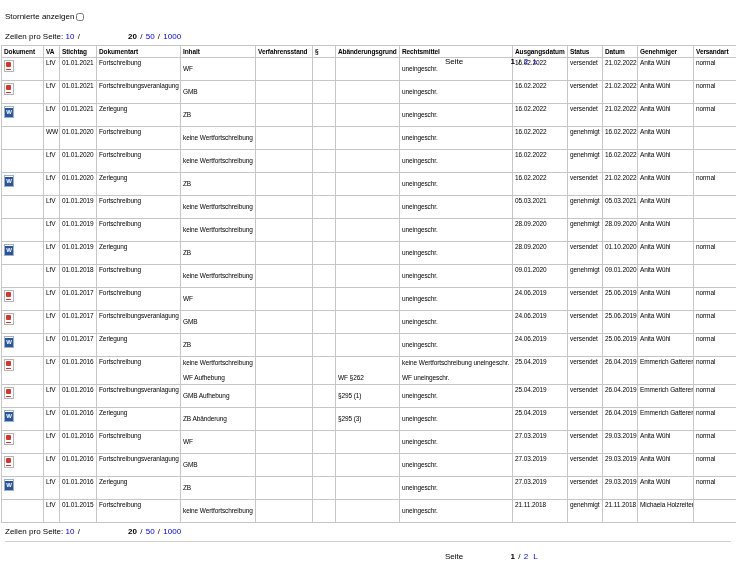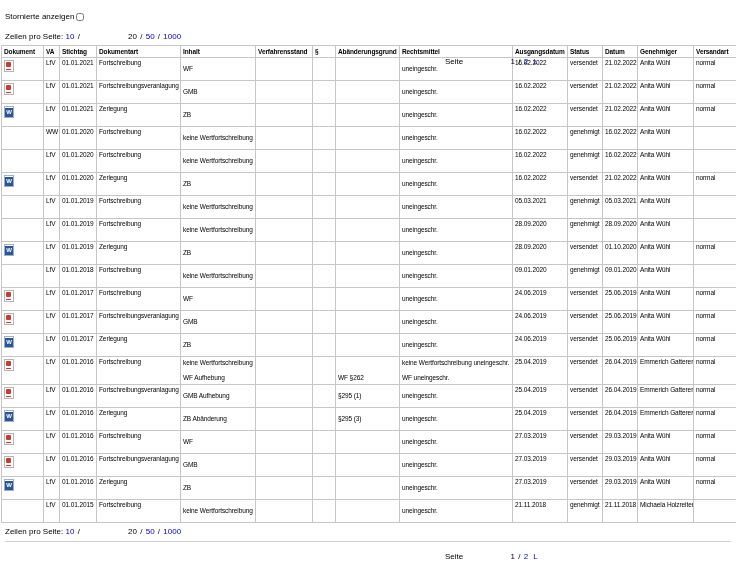--- a/index.html
+++ b/index.html
@@ -7,21 +7,21 @@
     width:736px; height:568px; overflow:hidden;
     font-family:"Liberation Sans", sans-serif; color:#000;
   }
   .app { padding:2px 1px 0 1px; }
   .title { font-size:12.5px; font-weight:bold; margin:5px 2px 0 4px; letter-spacing:0; }
   .cancel-row { margin:10px 4px 0 4px; font-size:8px; display:flex; align-items:flex-end; }
   .cancel-row input { width:8px; height:8px; margin:0 0 0 2px; }
   .pager-line { position:relative; font-size:8px; margin:11px 4px 2px 4px; height:11px; }
   .pager-line.bottom { margin-top:4px; height:auto; padding-bottom:5px; border-bottom:1px solid #d0d0d0; }
   .lnk { color:#0000cc; cursor:pointer; }
-  .cur { font-weight:normal;padding-left:45px; }
+  .cur { font-weight:bold;padding-left:45px; }
   .sep { margin:0 1px; }
   .seite { position:absolute; left:440px; top:0;margin-top:25px; }
   .seite .lnk.last { margin-left:3px; }
 
   table.tbl { width:734px; border-collapse:collapse; table-layout:fixed; margin-top:2px; }
   .tbl th, .tbl td {
     border:1px solid #c6c6c6; font-size:6.5px; letter-spacing:-0.1px;
     padding:1px 2px; text-align:left; overflow:hidden;
   }
   .tbl th { font-weight:bold; white-space:nowrap; padding:2px; vertical-align:middle; }

